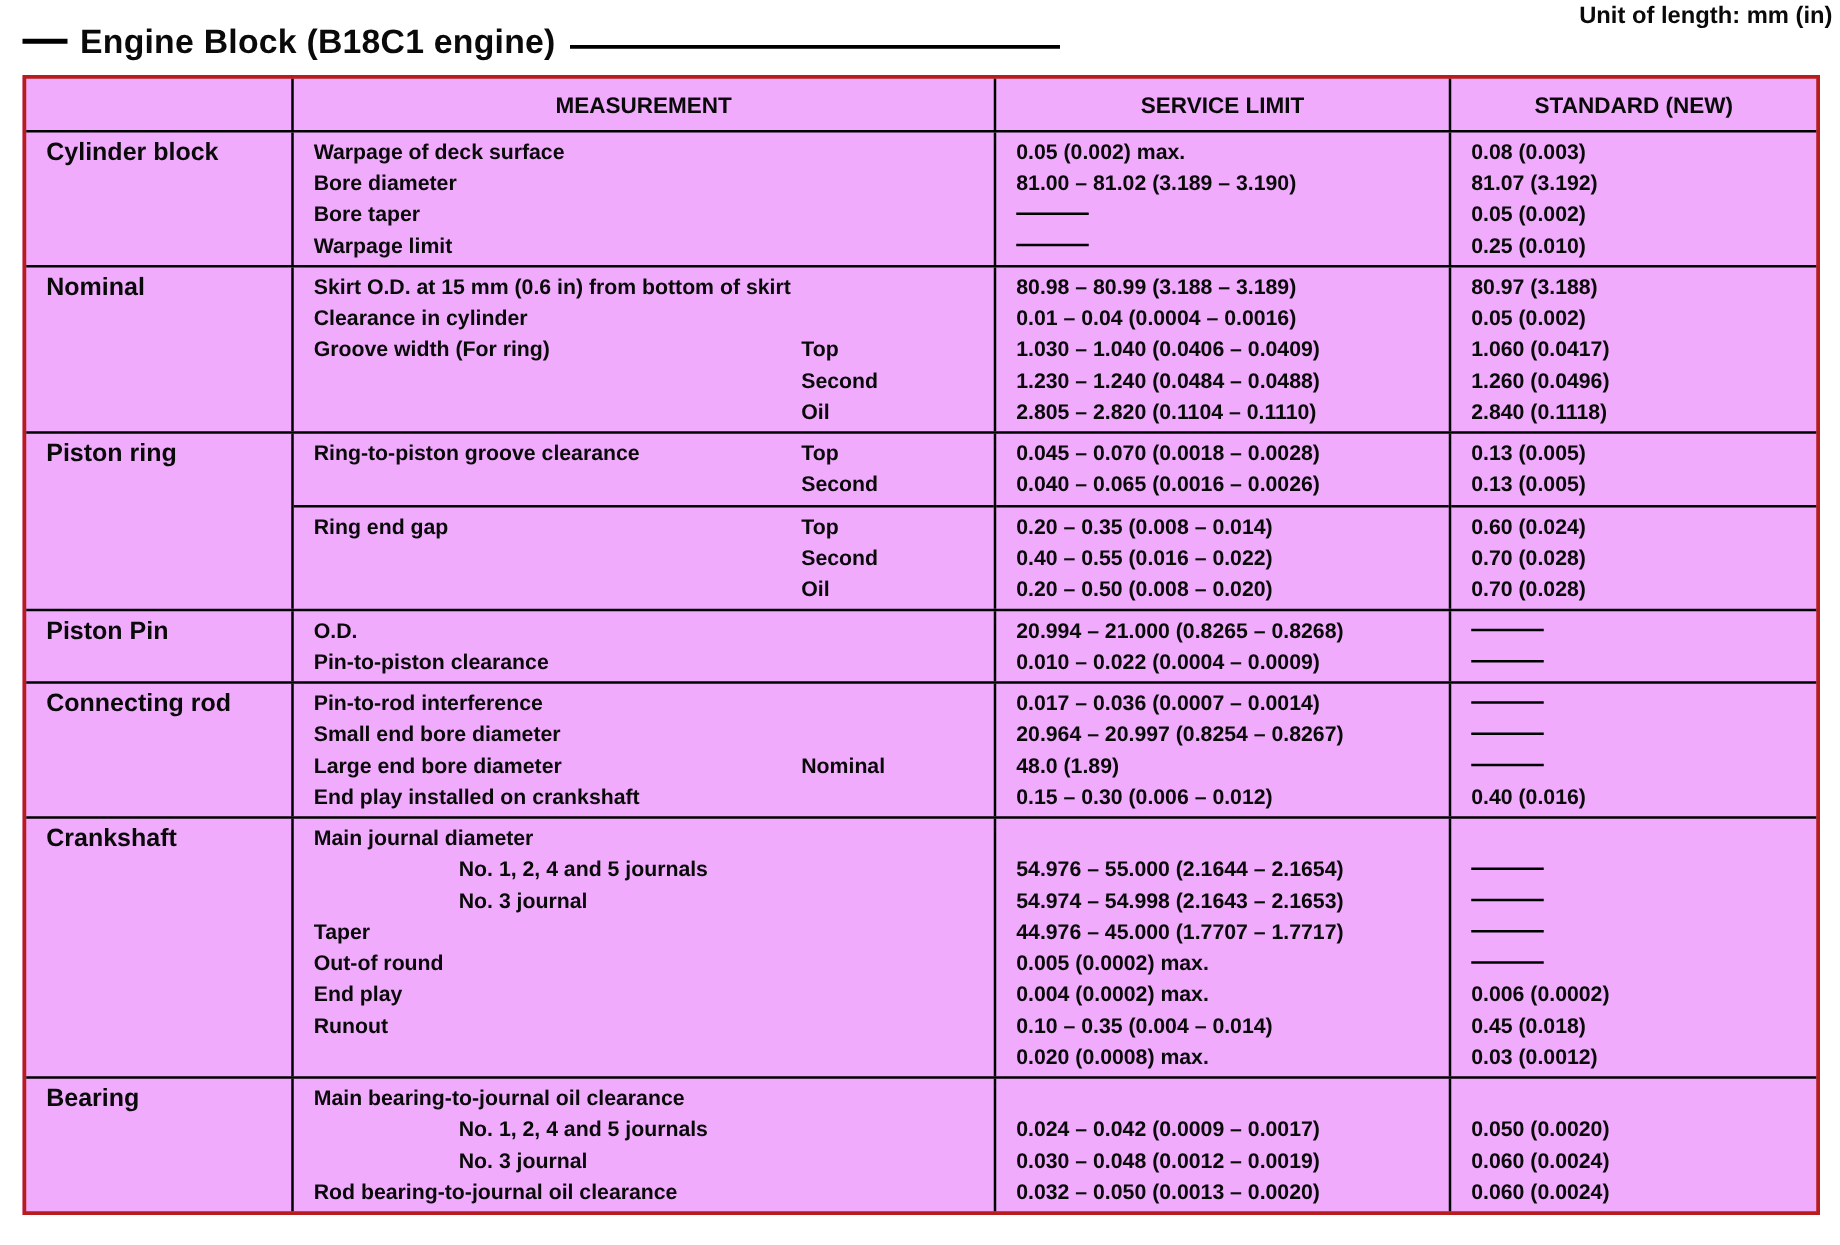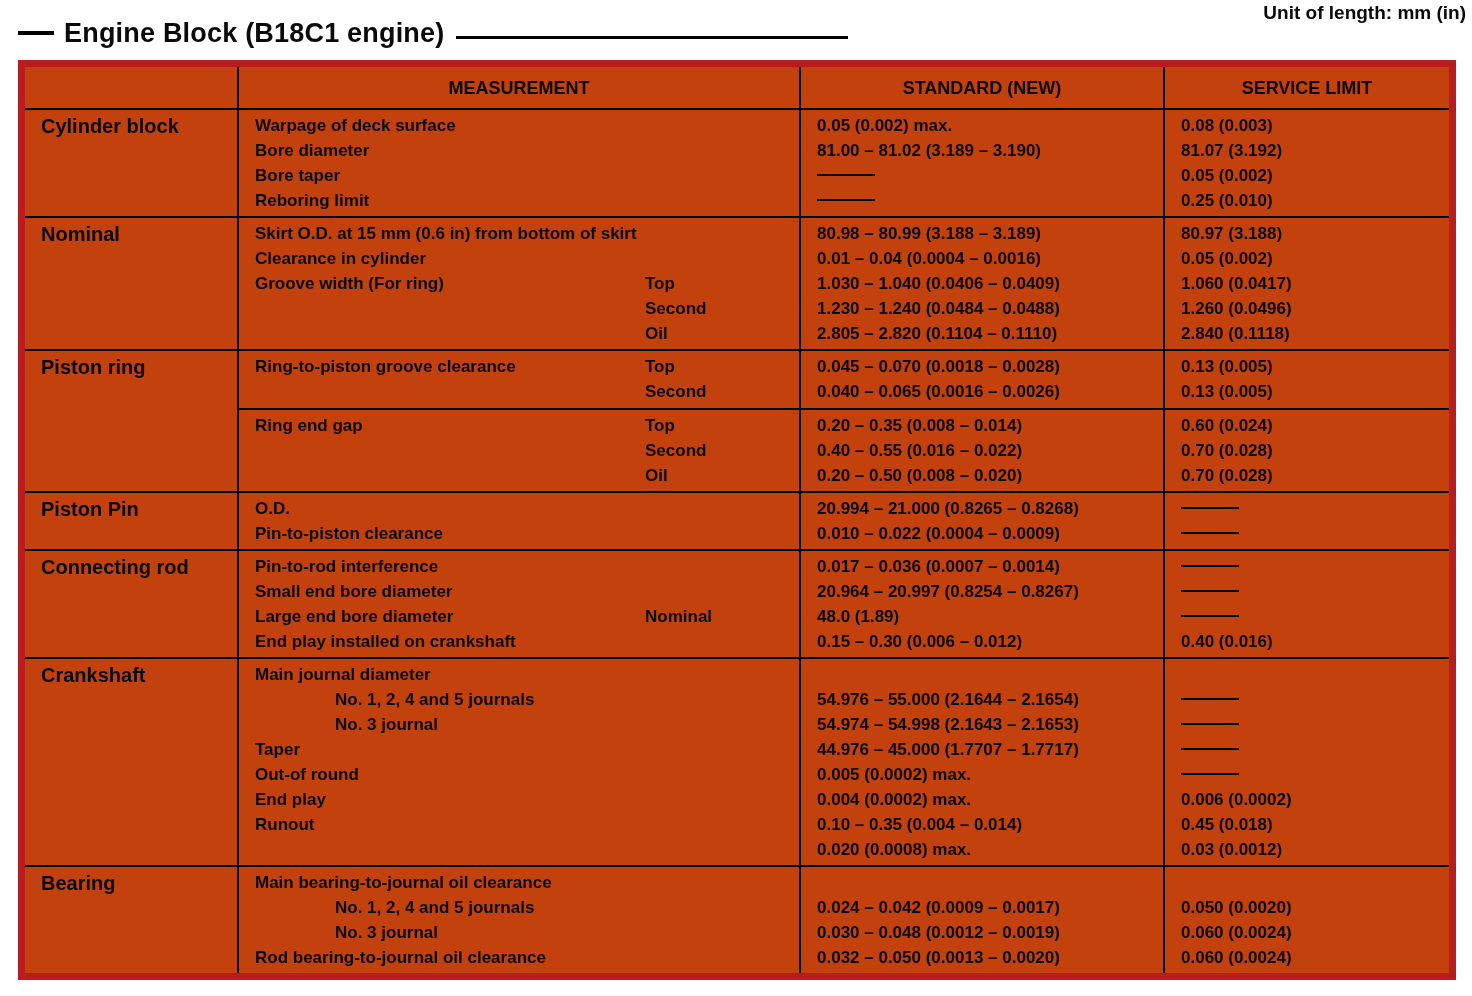--- a/index.html
+++ b/index.html
@@ -14,34 +14,34 @@
   .page { position: relative; width: 1472px; height: 996px; padding: 8px 16px 0 18px; }
 
   
   .titlebar { display: flex; align-items: center; height: 50px; position: relative; }
   .pre-dash { width: 36px; height: 4px; background: #000; margin-right: 10px; flex: 0 0 auto; }
   .title { font-size: 27px; font-weight: bold; letter-spacing: 0.2px; white-space: nowrap; }
   .title-rule { width: 392px; height: 3px; background: #000; margin-left: 12px; margin-top: 8px; flex: 0 0 auto; }
   .unit-note { position: absolute; top: 2px; right: 6px; font-size: 19px; font-weight: bold; text-align: right; }
 
   
-  .spec-table { border: 7px solid #b91c1c; margin-top: 2px; background: #c2410c; }
+  .spec-table { border: 3px solid #b91c1c; margin-top: 2px; background: #f0abfc; }
   .trow { display: grid; grid-template-columns: 212px 562px 364px 1fr; border-top: 2px solid #000; }
   .trow.header { border-top: none; }
   .cell { border-left: 2px solid #000; padding: 3px 0; min-width: 0; }
   .cell.comp { border-left: none; }
 
   .trow.header .cell { padding: 10px 0 9px 0; text-align: center; font-size: 18px; font-weight: bold; line-height: 22px; }
 
   .comp-label { font-size: 20px; font-weight: bold; padding: 2px 0 0 16px; white-space: nowrap; }
 
   .line { height: 25px; line-height: 25px; font-size: 17px; font-weight: bold; white-space: nowrap; position: relative; }
   .mline { padding-left: 16px; }
   .mtext { display: inline-block; }
-  .mtext.indent { margin-left: 80px; }
+  .mtext.indent { margin-left: 116px; }
   .msub { position: absolute; left: 406px; top: 0; }
   .val { padding-left: 16px; }
 
   .dash-line { display: inline-block; width: 58px; height: 2px; background: #000; vertical-align: middle; margin-top: -4px; }
 
   .divider { height: 9px; position: relative; }
   .divider::after { content: ""; position: absolute; left: 0; right: 0; top: 4px; height: 2px; background: #000; }
 </style>
 </head>
 <body>
@@ -52,32 +52,32 @@
     <span class="pre-dash"></span>
     <span class="title">Engine Block (B18C1 engine)</span>
     <span class="title-rule"></span>
   </div>
   <div class="unit-note">Unit of length: mm (in)</div>
 
   <div class="spec-table" id="table-body">
     <div class="trow header">
       <div class="cell comp"></div>
       <div class="cell">MEASUREMENT</div>
+      <div class="cell">SERVICE LIMIT</div>
       <div class="cell">STANDARD (NEW)</div>
-      <div class="cell">SERVICE LIMIT</div>
     </div>
   <div class="trow group">
         <div class="cell comp">
           <div class="comp-label">Cylinder block</div>
         </div>
         <div class="cell meas">
           <div class="line mline"><div class="mtext">Warpage of deck surface</div></div>
           <div class="line mline"><div class="mtext">Bore diameter</div></div>
           <div class="line mline"><div class="mtext">Bore taper</div></div>
-          <div class="line mline"><div class="mtext">Reboring limit</div></div>
+          <div class="line mline"><div class="mtext">Warpage limit</div></div>
         </div>
         <div class="cell std">
           <div class="line val">0.05 (0.002) max.</div>
           <div class="line val">81.00 – 81.02 (3.189 – 3.190)</div>
           <div class="line val"><div class="dash-line"></div></div>
           <div class="line val"><div class="dash-line"></div></div>
         </div>
         <div class="cell svc">
           <div class="line val">0.08 (0.003)</div>
           <div class="line val">81.07 (3.192)</div>

